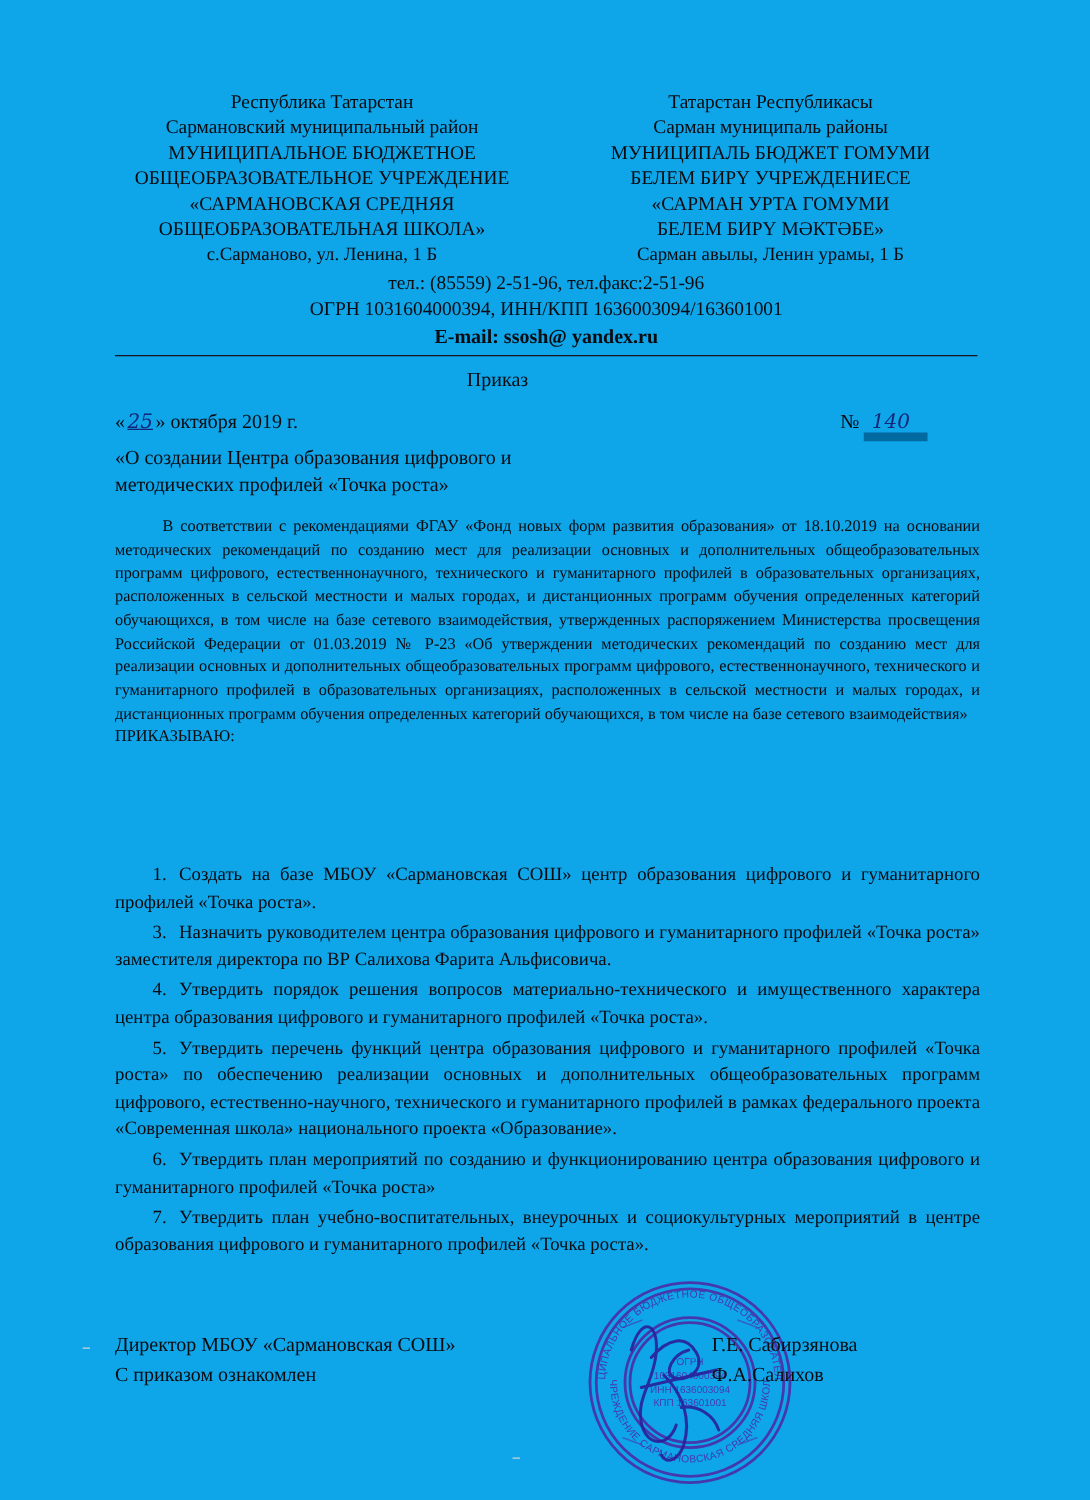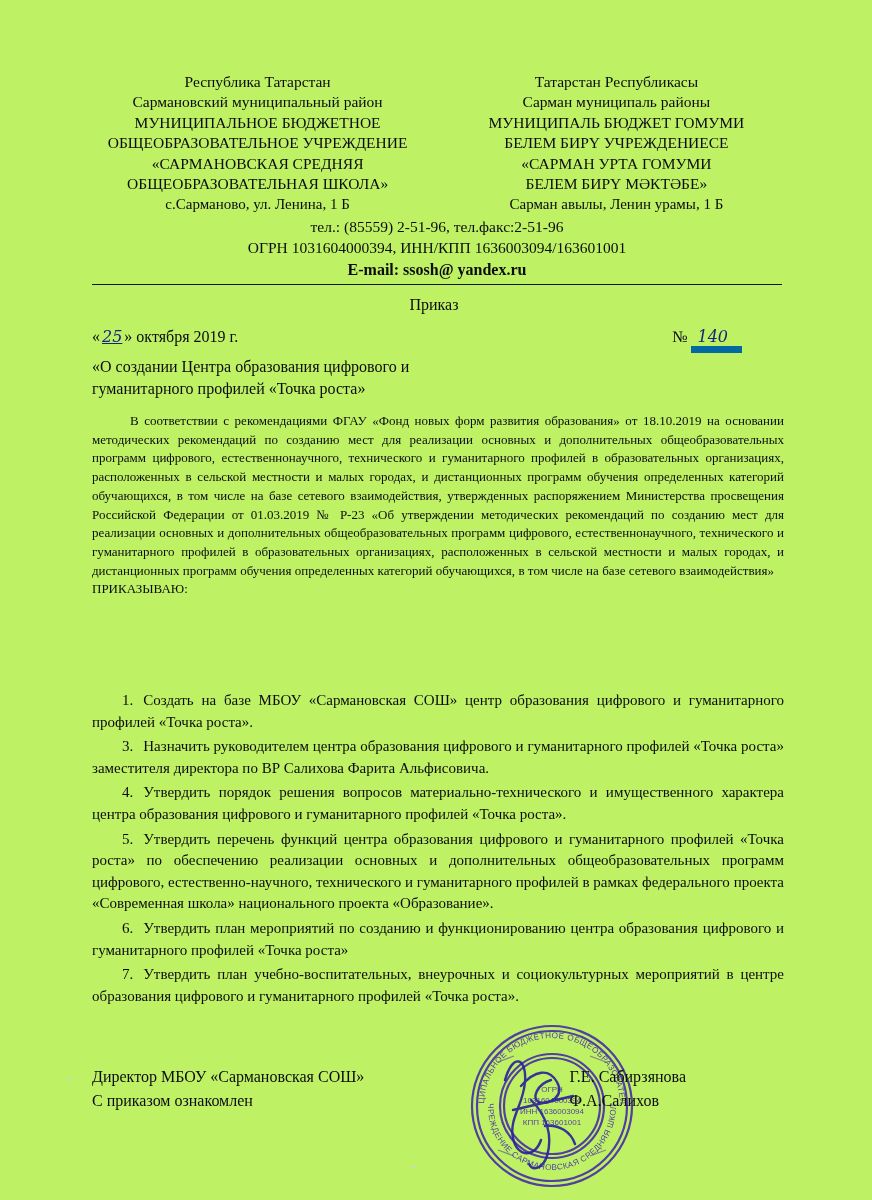--- a/index.html
+++ b/index.html
@@ -9,21 +9,21 @@
   }
   body {
     font-family: "Liberation Serif", "DejaVu Serif", serif;
     color: #0b0b10;
   }
   .page {
     position: relative;
     width: 872px;
     height: 1200px;
     margin: 0 auto;
-    background: #bef264;
+    background: #0ea5e9;
     overflow: hidden;
   }
   .sheet {
     position: absolute;
     left: 0; top: 0;
     width: 872px;
     height: 1200px;
   }
 
   
@@ -71,21 +71,20 @@
   }
 
   
   .order-word {
     position: absolute;
     top: 296px;
     left: 0;
     width: 796px;
     text-align: center;
     font-size: 16px;
-    padding-left: 36px;
   }
   .order-line {
     position: absolute;
     top: 327px;
     left: 92px;
     width: 690px;
     font-size: 16px;
     display: flex;
     justify-content: space-between;
     align-items: baseline;
@@ -251,21 +250,21 @@
         <span>2019 г.</span>
       </span>
       <span class="num-part">
         <span>№</span>
         <span class="num-val">140</span>
       </span>
     </div>
 
     <div class="subject">
       <div>«О создании Центра образования цифрового и</div>
-      <div>гуманитарного профилей «Точка роста»</div>
+      <div>методических профилей «Точка роста»</div>
     </div>
 
     <div class="body">
       <p class="para-indent"><span>В соответствии с рекомендациями ФГАУ «Фонд новых форм развития образования» от 18.10.2019 на основании методических рекомендаций по созданию мест для реализации основных и дополнительных общеобразовательных программ цифрового, естественнонаучного, технического и гуманитарного профилей в образовательных организациях, расположенных в сельской местности и малых городах, и дистанционных программ обучения определенных категорий обучающихся, в том числе на базе сетевого взаимодействия, утвержденных распоряжением Министерства просвещения Российской Федерации от 01.03.2019 № Р-23 «Об утверждении методических рекомендаций по созданию мест для реализации основных и дополнительных общеобразовательных программ цифрового, естественнонаучного, технического и гуманитарного профилей в образовательных организациях, расположенных в сельской местности и малых городах, и дистанционных программ обучения определенных категорий обучающихся, в том числе на базе сетевого взаимодействия»</span>&nbsp;&nbsp;&nbsp; <span class="approve">ПРИКАЗЫВАЮ:</span></p>
     </div>
 
     <div class="items">
       <p class="item"><span class="num">1.</span><span>Создать на базе МБОУ «Сармановская СОШ» центр образования цифрового и гуманитарного профилей «Точка роста».</span></p>
       <p class="item"><span class="num">3.</span><span>Назначить руководителем центра образования цифрового и гуманитарного профилей «Точка роста» заместителя директора по ВР Салихова Фарита Альфисовича.</span></p>
       <p class="item"><span class="num">4.</span><span>Утвердить порядок решения вопросов материально-технического и имущественного характера центра образования цифрового и гуманитарного профилей «Точка роста».</span></p>

